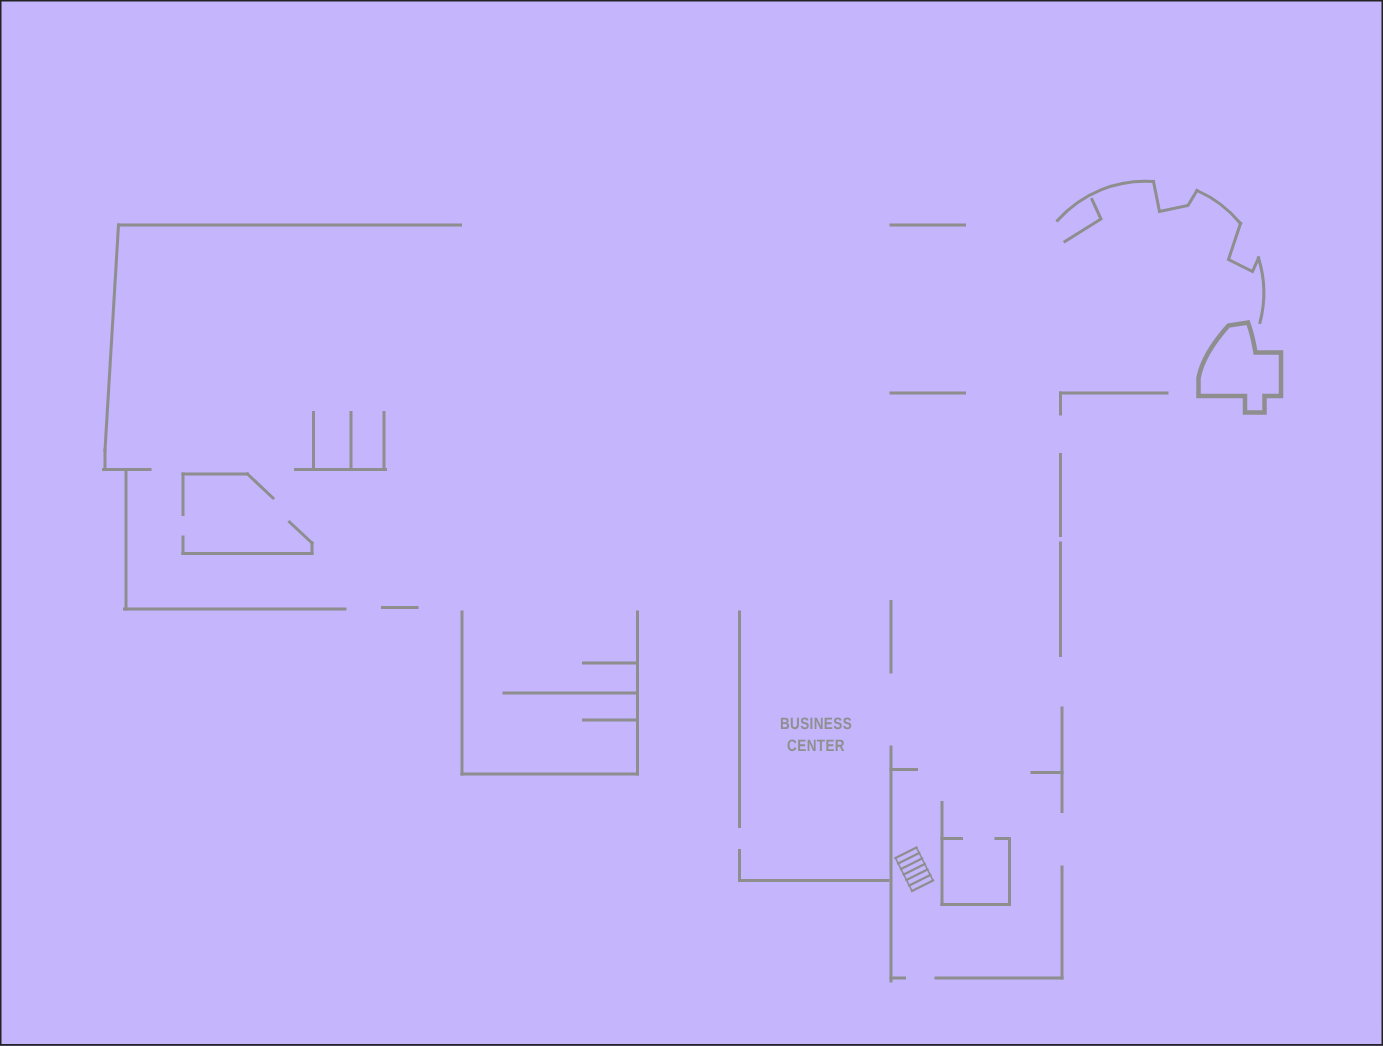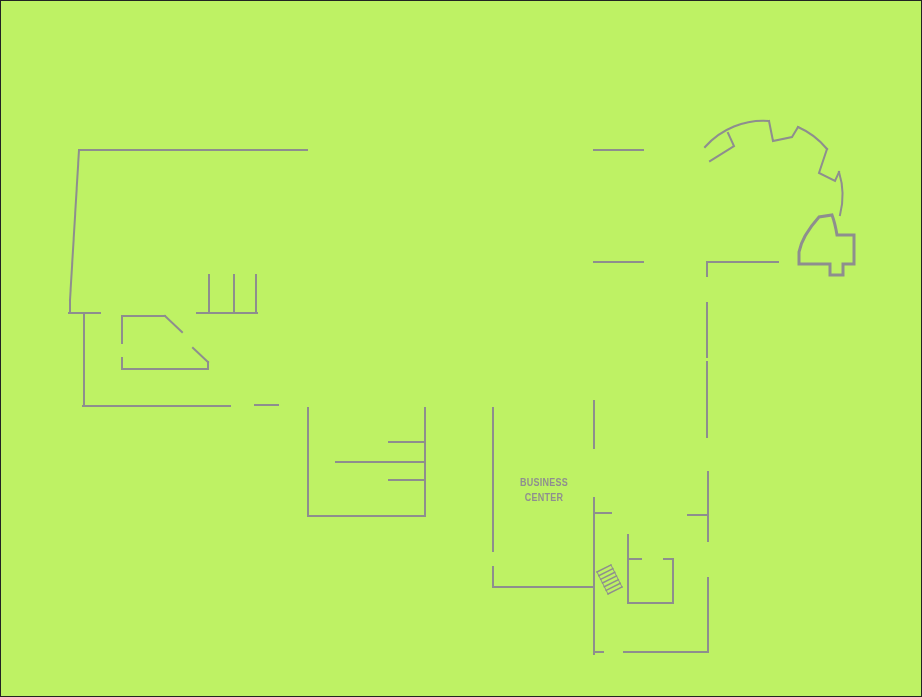--- a/index.html
+++ b/index.html
@@ -5,21 +5,21 @@
   html, body {
     margin: 0;
     padding: 0;
     background: #000000;
     font-family: "Liberation Sans", sans-serif;
   }
   .screen {
     position: relative;
     width: 922px;
     height: 697px;
-    background: #bef264;
+    background: #c4b5fd;
     box-shadow: inset 0 0 0 1px #232323;
     overflow: hidden;
   }
   .plan-svg {
     position: absolute;
     left: 0;
     top: 0;
     display: block;
   }
   .plan-svg text {

